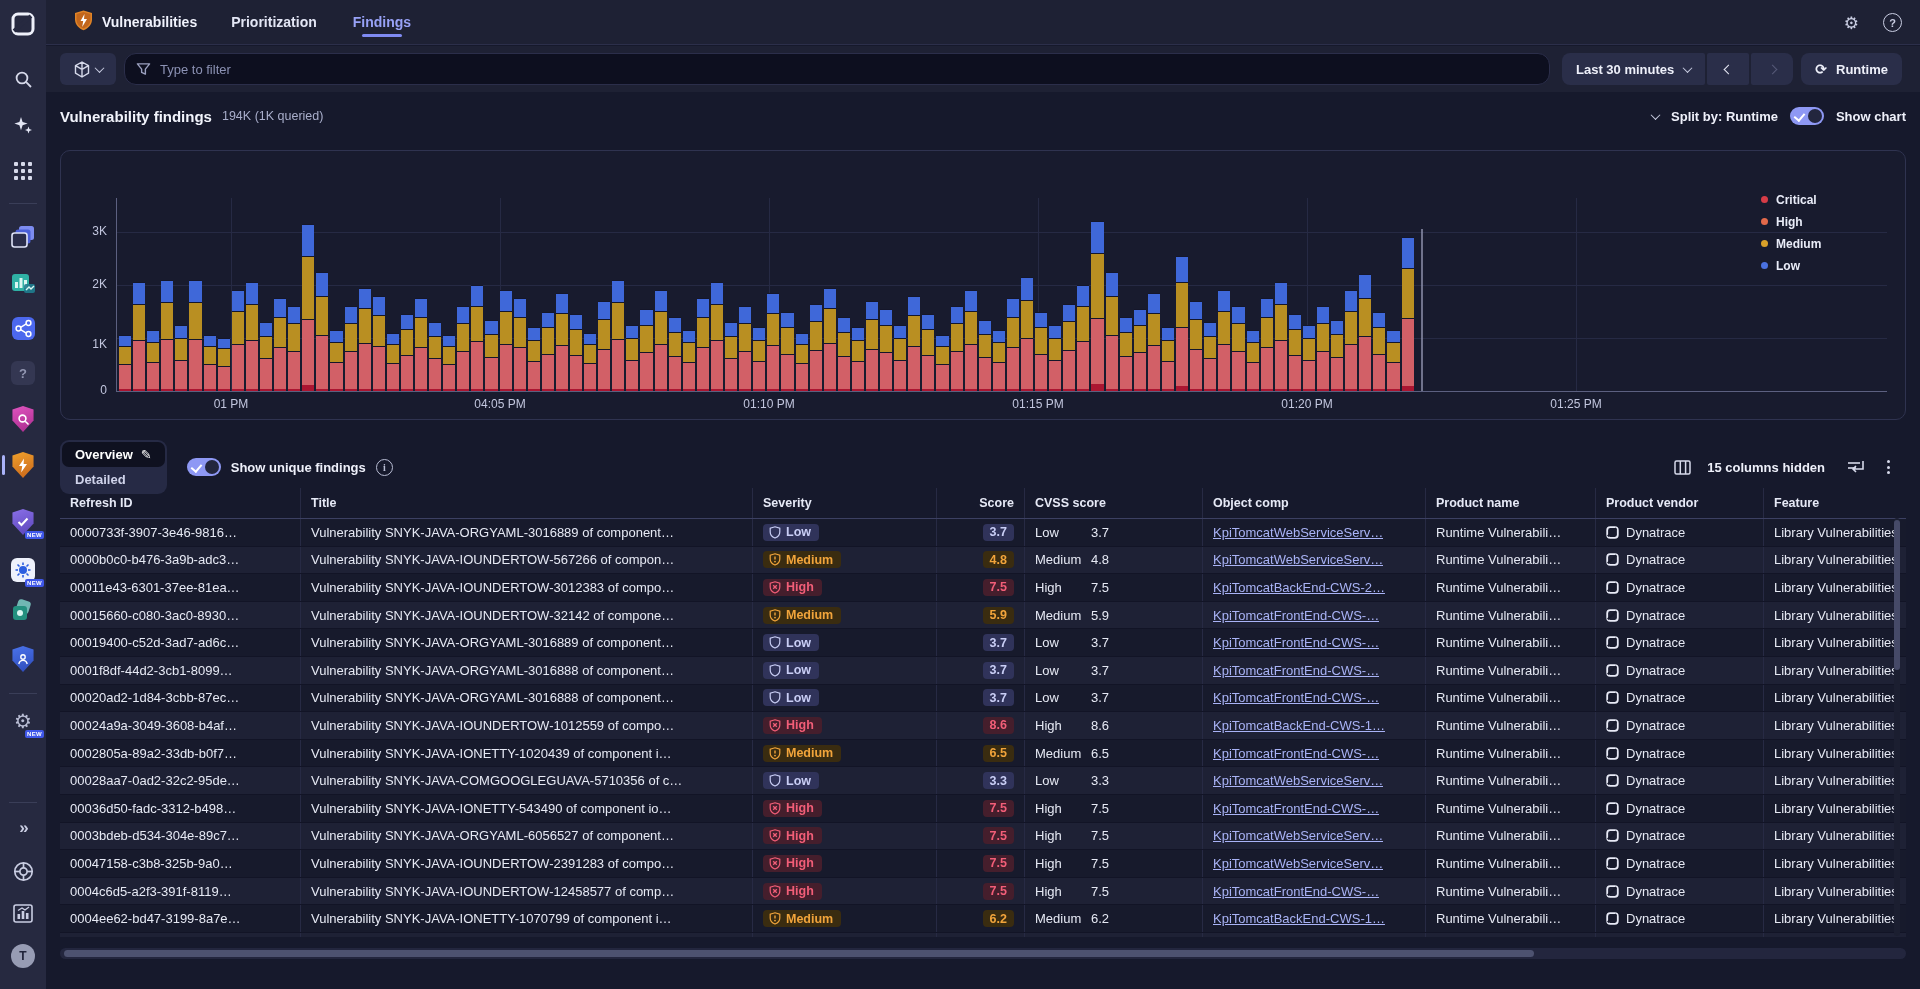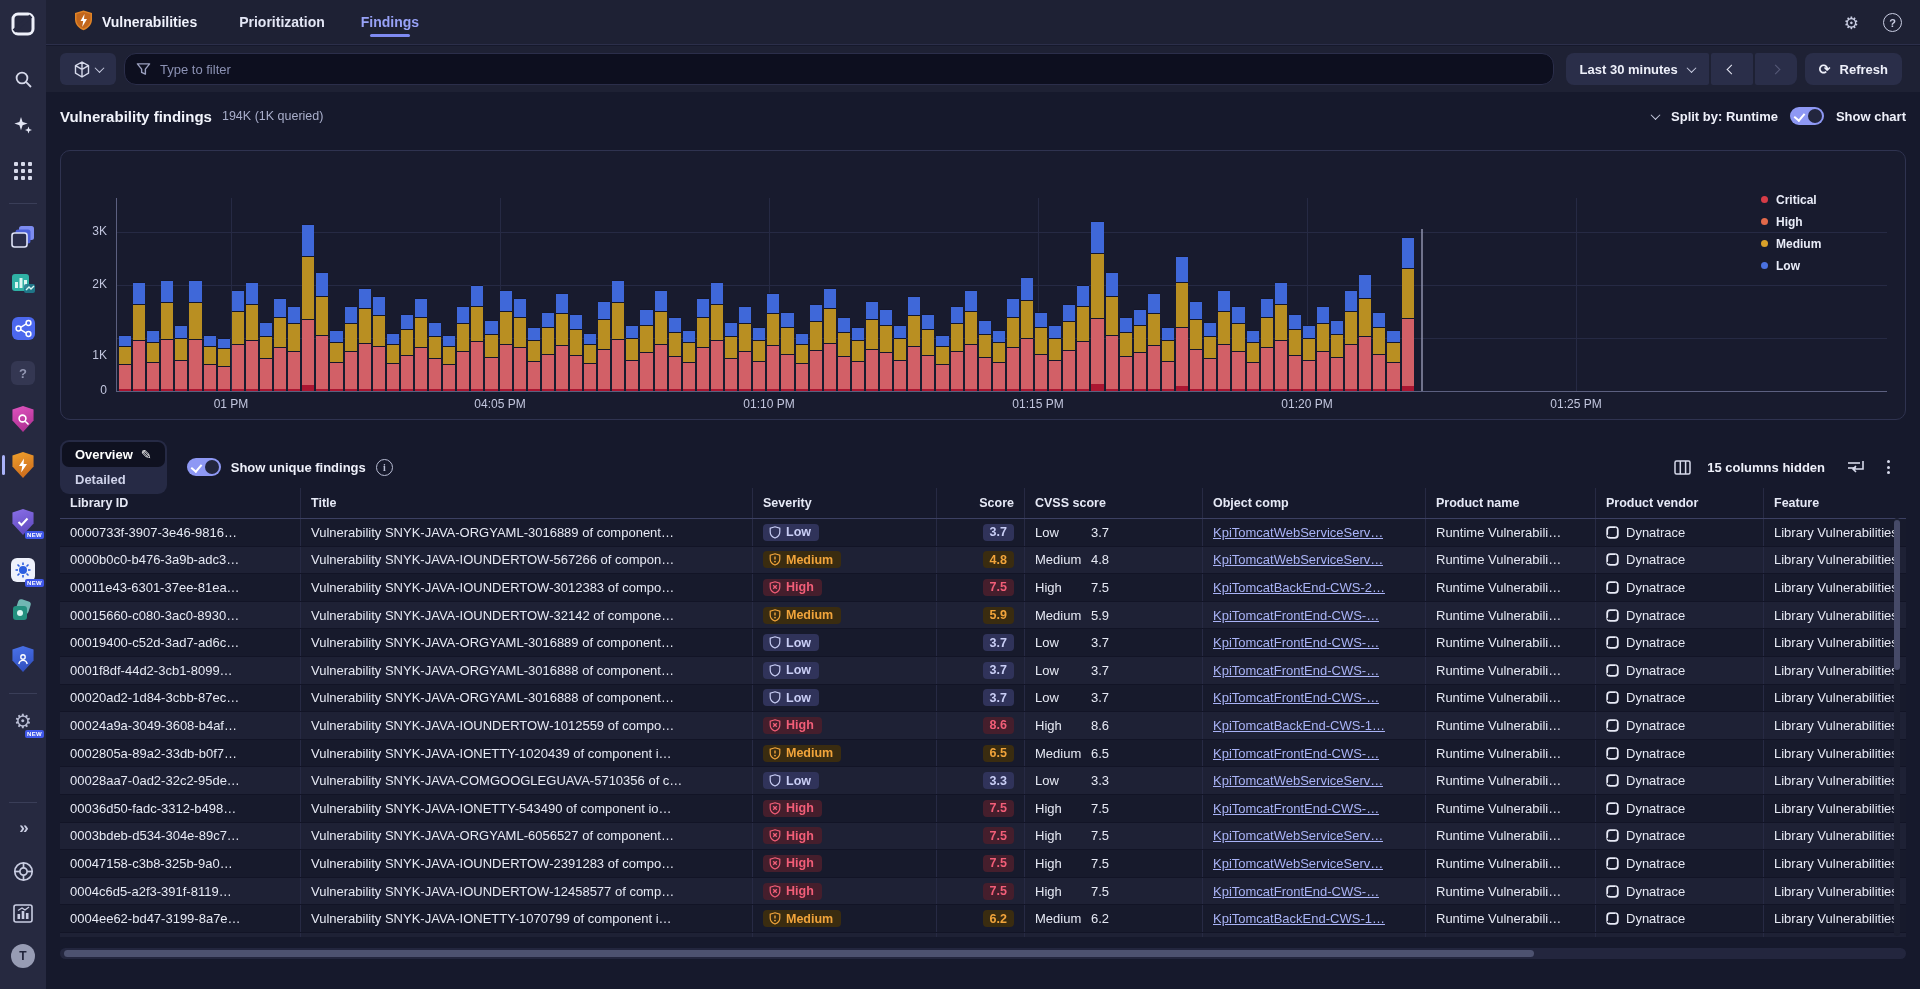--- a/index.html
+++ b/index.html
@@ -18,21 +18,21 @@
   .shield{width:24px;height:26px;display:flex;align-items:center;justify-content:center;
           clip-path:polygon(50% 0%,94% 13%,94% 56%,50% 100%,6% 56%,6% 13%);}
   .sq{width:24px;height:24px;border-radius:6px;display:flex;align-items:center;justify-content:center;}
   .avatar{width:24px;height:24px;border-radius:50%;background:#979cb4;color:#20233a;
           font-size:12px;font-weight:700;display:flex;align-items:center;justify-content:center;}
 
   
   .main{position:absolute;left:46px;top:0;right:0;bottom:0;}
   .topbar{position:absolute;top:0;left:0;right:0;height:45px;background:#1e2134;
           border-bottom:1px solid #2c2f4a;display:flex;align-items:center;padding-left:28px;box-sizing:border-box;}
-  .apptitle{display:flex;align-items:center;gap:9px;margin-right:40px;}
+  .apptitle{display:flex;align-items:center;gap:9px;margin-right:32px;}
   .apptitle .lbl{font-size:14px;font-weight:700;color:#f0f2fc;}
   .navtab{position:relative;font-size:14px;font-weight:700;color:#e3e6f5;margin-right:32px;cursor:pointer;padding:12px 2px;}
   .navtab.active{color:#98a2f7;}
   .navtab .under{position:absolute;left:50%;transform:translateX(-50%);bottom:5px;width:40px;height:3px;border-radius:2px;background:#7f8af2;}
   .top-icons{position:absolute;right:18px;top:0;height:45px;display:flex;align-items:center;gap:24px;}
   .gearglyph{font-size:17px;color:#c9cde2;cursor:pointer;}
   .helpcirc{width:17px;height:17px;border:1.5px solid #c9cde2;border-radius:50%;color:#c9cde2;
             font-size:11px;font-weight:700;display:flex;align-items:center;justify-content:center;cursor:pointer;}
 
   .filterbar{position:absolute;top:46px;left:0;right:0;height:46px;background:#1e2134;
@@ -331,42 +331,42 @@
       <span class="chev down"></span>
     </div>
     <div class="nav-btn prev">
         <span class="chev left"></span>
       </div>
     <div class="nav-btn next">
         <span class="chev right"></span>
       </div>
     <div class="refresh-btn">
       <span class="refresh-glyph icon-font">⟳</span>
-      <span class="lbl">Refresh</span>
+      <span class="lbl">Runtime</span>
     </div>
   </div>
 
   <div class="section-row">
     <span class="sec-title">Vulnerability findings</span>
     <span class="sec-count">194K (1K queried)</span>
     <div class="sec-right">
       <span class="chev down"></span>
       <span class="sec-label">Split by: Runtime</span>
       <span class="toggle">
           <span class="tick"></span>
           <span class="knob"></span>
         </span>
       <span class="sec-label">Show chart</span>
     </div>
   </div>
 
   <div class="chart-card" id="chart-card">
       <div class="ylab" style="top:232px">0</div>
       <div class="grid-h" style="top:187px"></div>
-      <div class="ylab" style="top:197px">1K</div>
+      <div class="ylab" style="top:186px">1K</div>
       <div class="grid-h" style="top:134px"></div>
       <div class="ylab" style="top:126px">2K</div>
       <div class="grid-h" style="top:81px"></div>
       <div class="ylab" style="top:73px">3K</div>
       <div class="grid-v" style="left:170px"></div>
       <div class="grid-v" style="left:439px"></div>
       <div class="grid-v" style="left:708px"></div>
       <div class="grid-v" style="left:977px"></div>
       <div class="grid-v" style="left:1246px"></div>
       <div class="grid-v" style="left:1515px"></div>
@@ -984,21 +984,21 @@
       <span class="kebab">
           <i></i>
           <i></i>
           <i></i>
         </span>
     </div>
   </div>
 
   <div class="tablewrap">
     <div class="thead tgrid" id="thead">
-        <div class="cell">Library ID</div>
+        <div class="cell">Refresh ID</div>
         <div class="cell">Title</div>
         <div class="cell">Severity</div>
         <div class="cell right">Score</div>
         <div class="cell">CVSS score</div>
         <div class="cell">Object comp</div>
         <div class="cell">Product name</div>
         <div class="cell">Product vendor</div>
         <div class="cell">Feature</div>
       </div>
     <div class="tbody" id="tbody">

